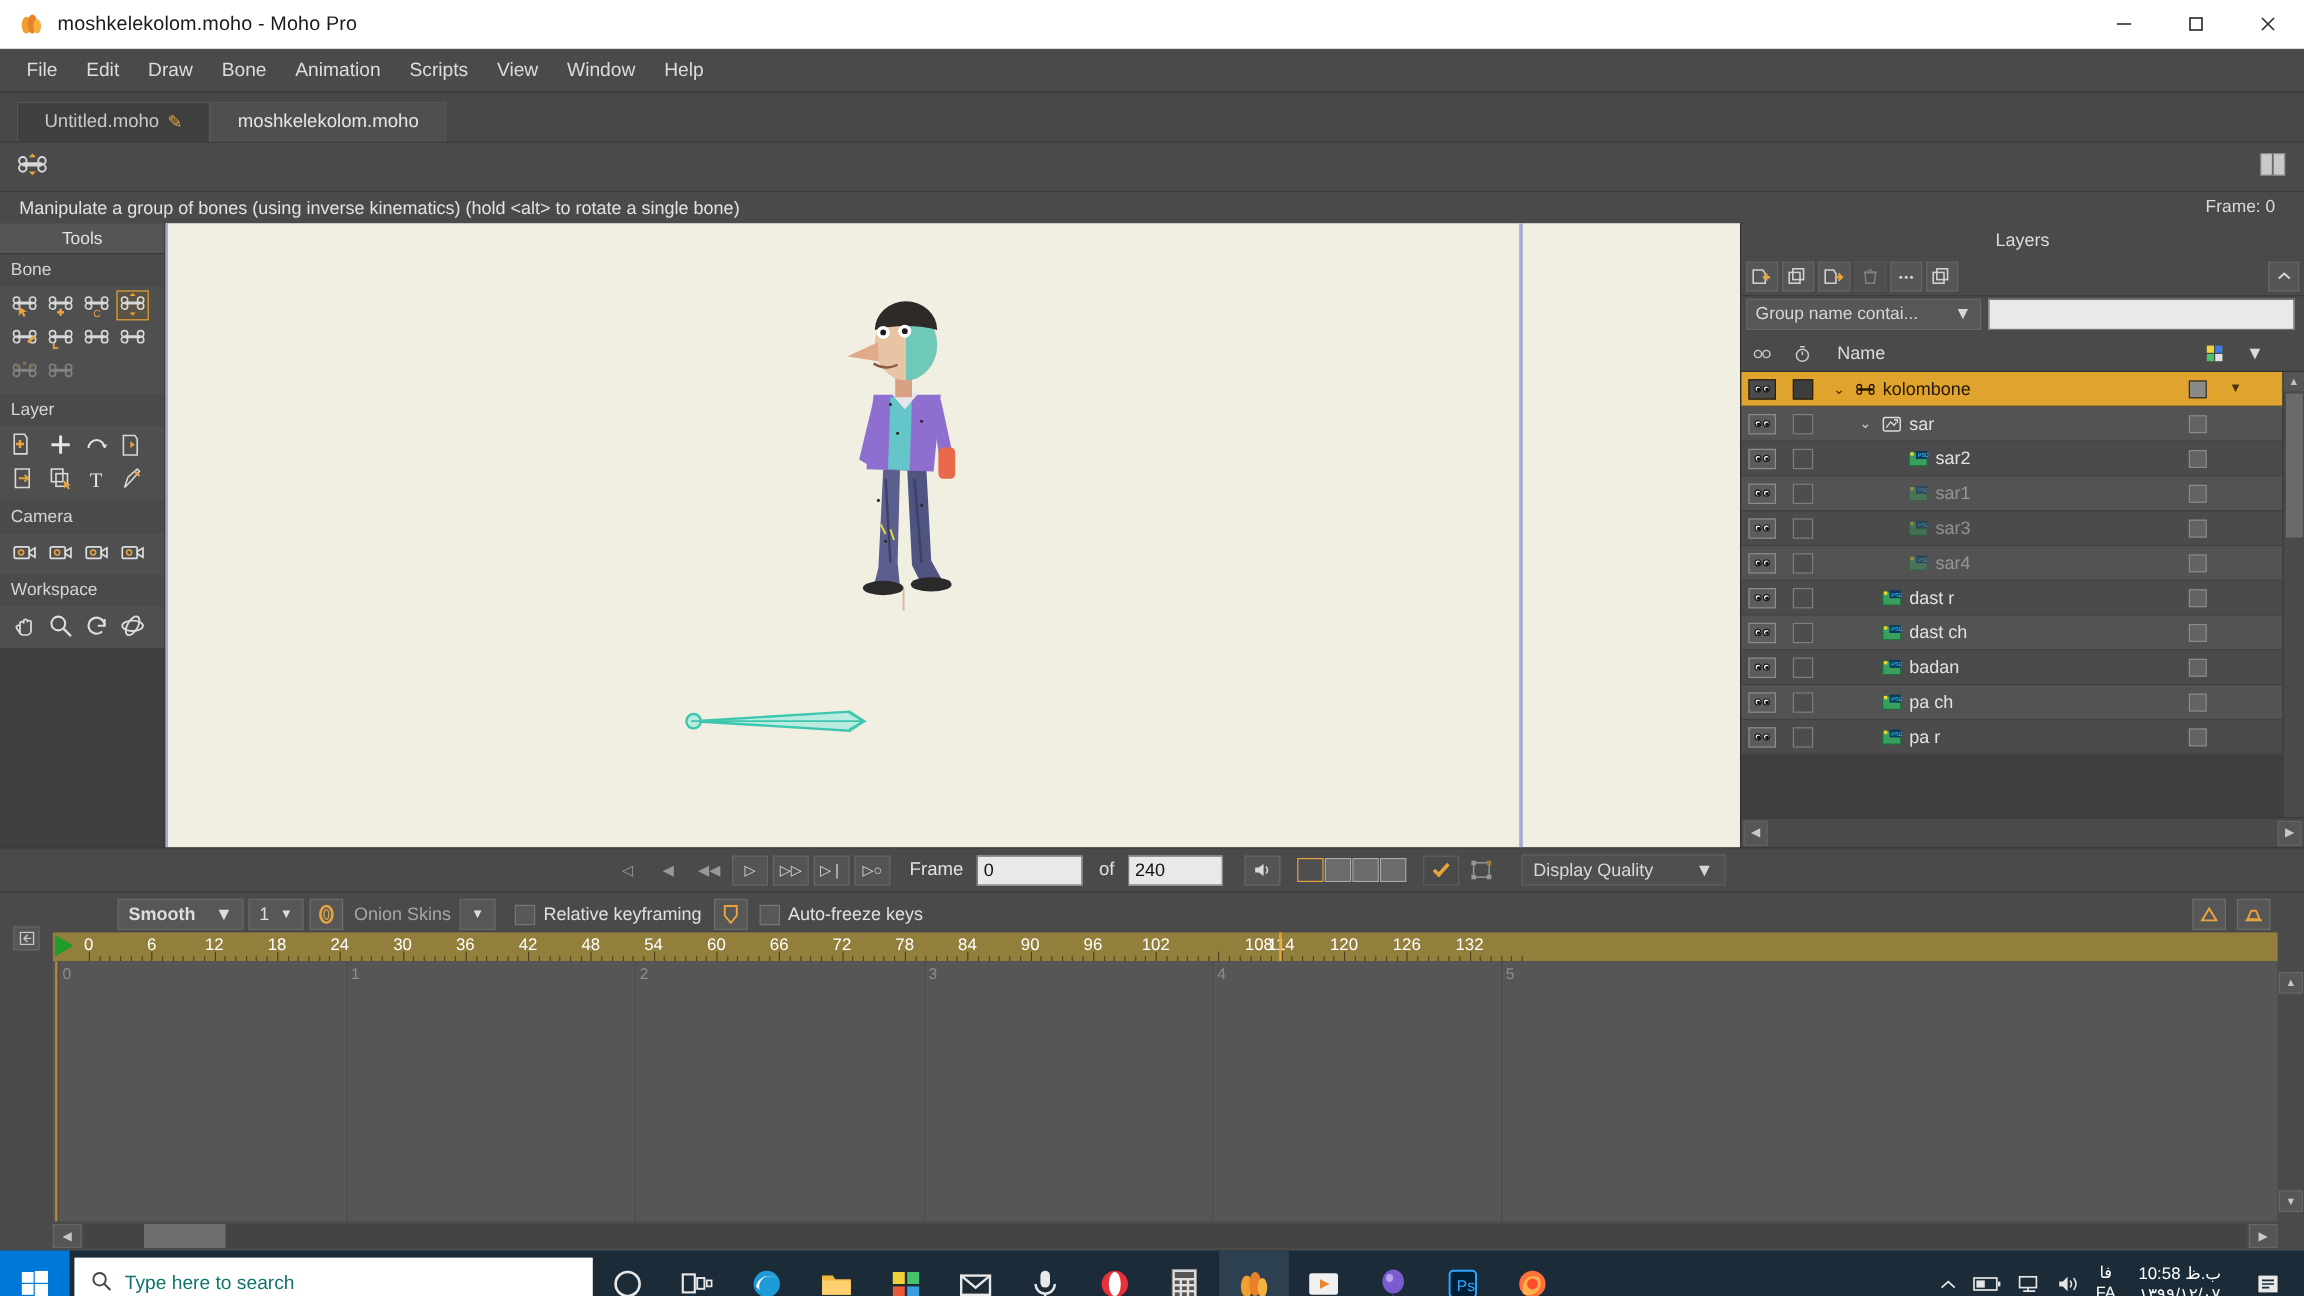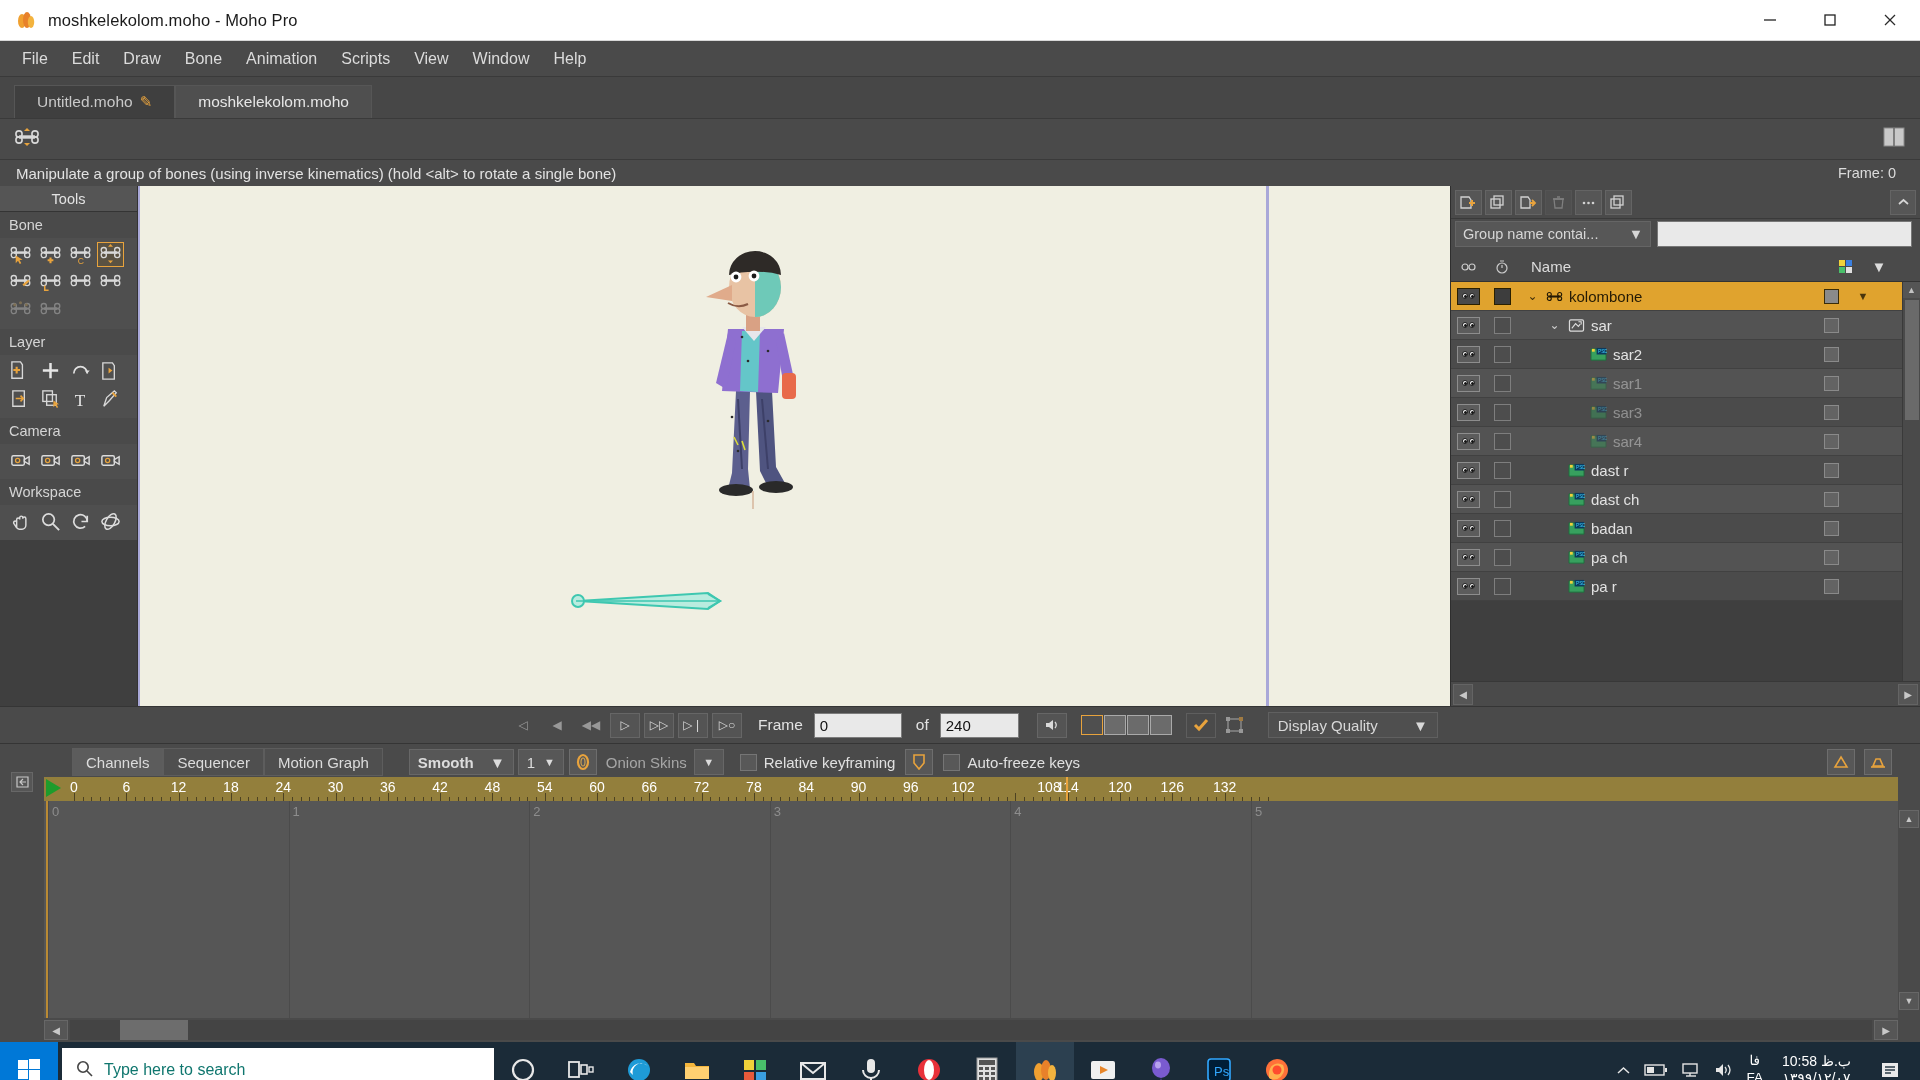--- a/index.html
+++ b/index.html
@@ -561,20 +561,21 @@
 
     <svg id="bonehandle" width="160" height="40" viewBox="0 0 160 40">
       <path d="M8 20 L138 12 L150 20 L138 28 Z" fill="#b9ecdf" stroke="#3ec7b0" stroke-width="2"></path>
       <circle cx="8" cy="20" r="6" fill="#b9ecdf" stroke="#3ec7b0" stroke-width="2"></circle>
       <path d="M6 20 L148 20" stroke="#3ec7b0" stroke-width="1.4"></path>
       <path d="M138 13 L150 20 L138 27" fill="none" stroke="#3ec7b0" stroke-width="2"></path>
     </svg>
   </div>
 
   <div id="layerspanel">
+    <div class="lp-title">Layers</div>
     <div class="lp-toolbar">
       <div class="lp-tb-btn">
         <svg width="17" height="15" viewBox="0 0 17 15">
             <path d="M1 2 h8 l2 3 v8 H1 Z" fill="none" stroke="#d2d2d2" stroke-width="1.3"></path>
             <path d="M12 5 v6 M9 8 h6" stroke="#e8a33d" stroke-width="2"></path>
           </svg>
       </div>
       <div class="lp-tb-btn">
         <svg width="17" height="15" viewBox="0 0 17 15">
             <rect x="4" y="1" width="9" height="9" fill="none" stroke="#d2d2d2" stroke-width="1.3"></rect>
@@ -1021,25 +1022,20 @@
     <div class="tl-sq">
       <svg width="13" height="12" viewBox="0 0 13 12">
           <path d="M1 1 h11 v10 H1 Z" fill="none" stroke="#c7c7c7" stroke-width="1.2"></path>
           <path d="M4 6 h6 M7 3 l-3 3 l3 3" fill="none" stroke="#c7c7c7" stroke-width="1.2"></path>
         </svg>
     </div>
   </div>
   <div id="tl-body">
     <div id="tl-tabsrow">
       <div style="width:28px"></div>
-      <div id="tl-tabs" style="display:flex">
-          <div class="tl-tab active">Channels</div>
-          <div class="tl-tab">Sequencer</div>
-          <div class="tl-tab">Motion Graph</div>
-        </div>
       <div class="tl-dd" id="interp-dd">
         <span>Smooth</span>
         <span>▼</span>
       </div>
       <div class="tl-dd" id="interp-num">
         <span>1</span>
         <span style="font-size:11px">▼</span>
       </div>
       <div class="tl-iconbtn">
         <svg width="18" height="18" viewBox="0 0 18 18">

